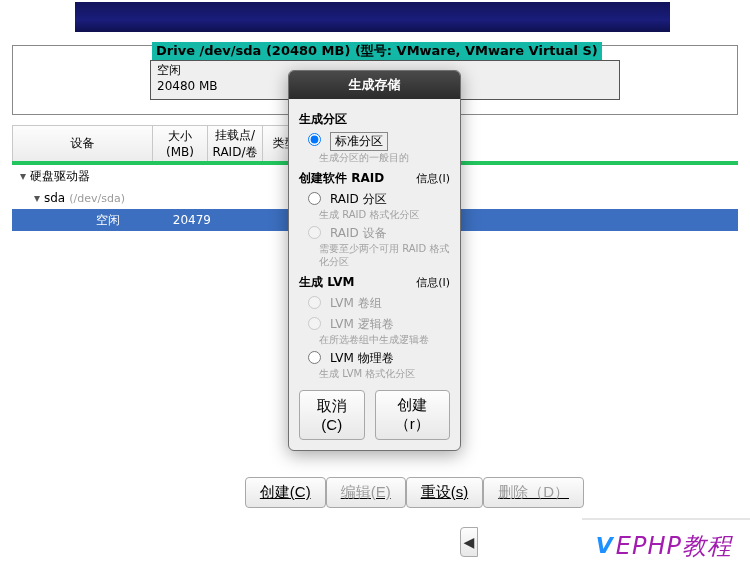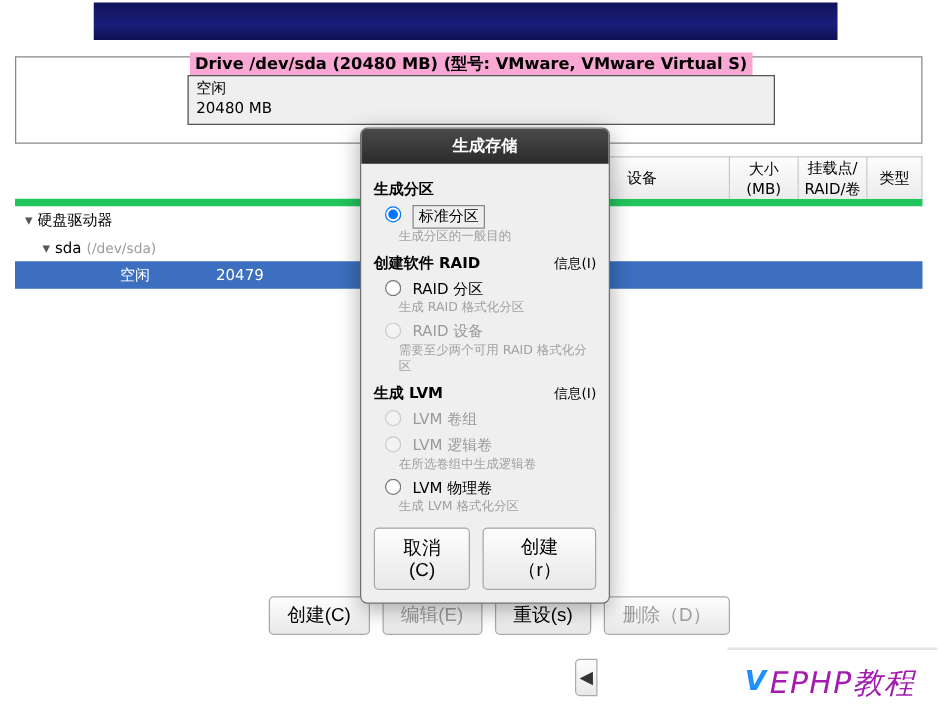--- a/index.html
+++ b/index.html
@@ -1,44 +1,44 @@
 <!DOCTYPE html>
 <html><head>
 <meta charset="utf-8">
 <style>
   * { box-sizing: border-box; }
   html, body { margin:0; padding:0; width:750px; height:563px; font-family:"DejaVu Sans","Liberation Sans",Arial,sans-serif; font-size:12px; background:#fff; color:#000; }
   .app { position:relative; width:750px; height:563px; }
   .topbanner { position:absolute; left:75px; top:2px; width:595px; height:30px; background:linear-gradient(#12135c,#1a1d7a 60%,#0e1050); }
   .drive-frame { position:absolute; left:12px; top:45px; width:726px; height:70px; border:1px solid #888; background:#fff; }
-  .drive-title { position:absolute; left:152px; top:42px; font-weight:bold; font-size:13px; background:#f9a8d4; padding:0 4px; }
+  .drive-title { position:absolute; left:152px; top:42px; font-weight:bold; font-size:13px; background:#14b8a6; padding:0 4px; }
   .drive-inner { position:absolute; left:150px; top:60px; width:470px; height:40px; border:1px solid #555; background:#efefef; line-height:1.3; padding:2px 6px; }
-  .headers { position:absolute; left:12px; top:125px; width:726px; height:40px; display:flex; border-bottom:6px solid #22c55e;justify-content:flex-end; }
+  .headers { position:absolute; left:12px; top:125px; width:726px; height:40px; display:flex; border-bottom:4px solid #22c55e; }
   .headers .hcell { border:1px solid #c8c8c8; border-bottom:none; border-right:none; display:flex; align-items:center; justify-content:center; text-align:center; font-size:12px; background:linear-gradient(#fdfdfd,#ececec); }
   .headers .hdev { width:140px; }
   .headers .hsize { width:55px; }
   .headers .hmount { width:55px; }
   .headers .htype { width:45px; border-right:1px solid #c8c8c8; }
   .tree { position:absolute; left:12px; top:165px; width:726px; height:280px; }
   .row { display:flex; align-items:center; height:22px; padding-left:6px; }
   .row.sel { background:#3c6fbf; color:#fff; }
   .tri { display:inline-block; width:10px; text-align:center; margin-right:2px; color:#555; }
   .rlabel { flex:0 0 140px; display:flex; align-items:center; }
   .rsize { flex:0 0 55px; text-align:right; padding-right:8px; }
   .devpath { color:#9a9a9a; font-size:11px; margin-left:4px; }
   
-  .bottom-btns { position:absolute; left:0; bottom:55px; width:594px; display:flex; justify-content:flex-end; gap:10px; padding-right:10px; }
+  .bottom-btns { position:absolute; left:0; bottom:55px; width:594px; display:flex; justify-content:flex-end; gap:0; padding-right:10px;text-decoration:underline; }
   .btn { background:linear-gradient(#fdfdfd,#e8e8e8); border:1px solid #a8a8a8; border-radius:4px; padding:5px 14px; font-size:15px; color:#000; cursor:pointer; }
   .btn.disabled { color:#9c9c9c; cursor:default; }
   .watermark { position:absolute; right:0; bottom:0; height:45px; padding:8px 18px 0 14px; border-top:2px solid #e5e5e5; display:flex; align-items:center; gap:2px; background:#fff; }
   .watermark .v { color:#1e90ff; font-weight:bold; font-size:22px; letter-spacing:1px; font-style:italic; }
   .watermark .rest { color:#a21caf; font-weight:normal; font-size:24px; letter-spacing:1px; font-style:italic; }
   .backbtn { position:absolute; left:460px; bottom:6px; width:18px; height:30px; border:1px solid #aaa; border-radius:4px 0 0 4px; background:linear-gradient(#fdfdfd,#e8e8e8); display:flex; align-items:center; justify-content:center; font-size:14px; color:#333; }
   
-  .dialog { position:absolute; left:288px; top:70px; width:200px; background:#efefef; border:1px solid #707070; border-radius:6px; box-shadow:0 4px 18px rgba(0,0,0,0.35); overflow:hidden;margin-top:32px; }
+  .dialog { position:absolute; left:288px; top:70px; width:173px; background:#efefef; border:1px solid #707070; border-radius:6px; box-shadow:0 4px 18px rgba(0,0,0,0.35); overflow:hidden; }
   .dlg-title { background:linear-gradient(#4a4a4a,#2b2b2b); color:#fff; font-weight:bold; text-align:center; padding:5px 0; font-size:13px; }
   .dlg-body { padding:6px 10px 10px 10px; }
   .section-hdr { display:flex; justify-content:space-between; align-items:center; font-weight:bold; font-size:12px; margin:6px 0 2px 0; }
   .opt { display:flex; align-items:flex-start; gap:6px; margin:4px 0 0 4px; }
   .opt input[type=radio] { margin-top:1px; }
   .opt .lbl { font-size:12px; }
   .opt.disabled .lbl { color:#9a9a9a; }
   .opt .boxed { border:1px solid #888; padding:0 4px; display:inline-block; }
   .hint { font-size:10px; color:#a0a0a0; margin:0 0 2px 20px; line-height:1.3; }
   .dlg-btns { display:flex; justify-content:center; gap:10px; margin-top:10px; }

